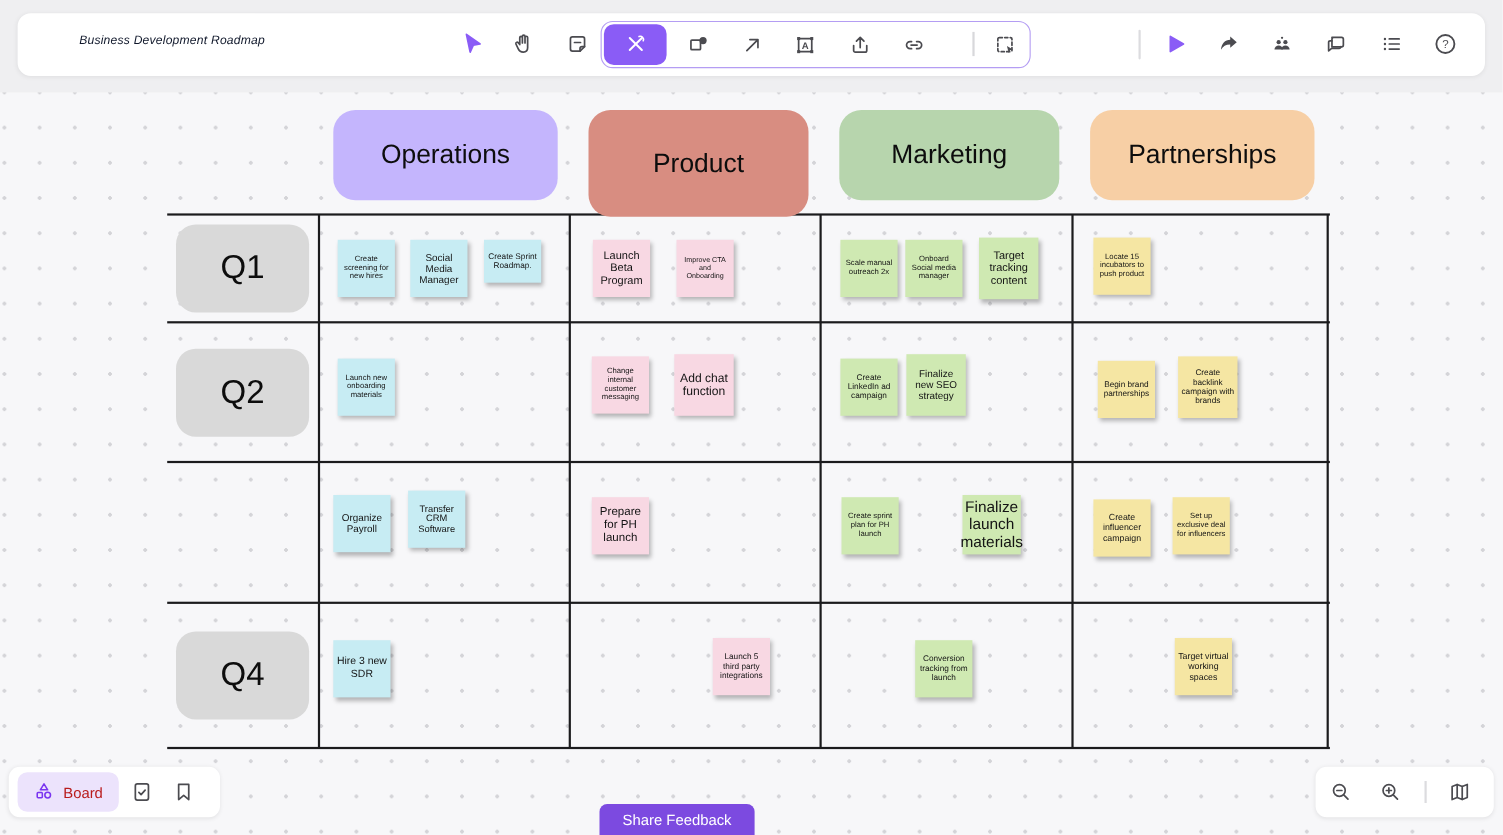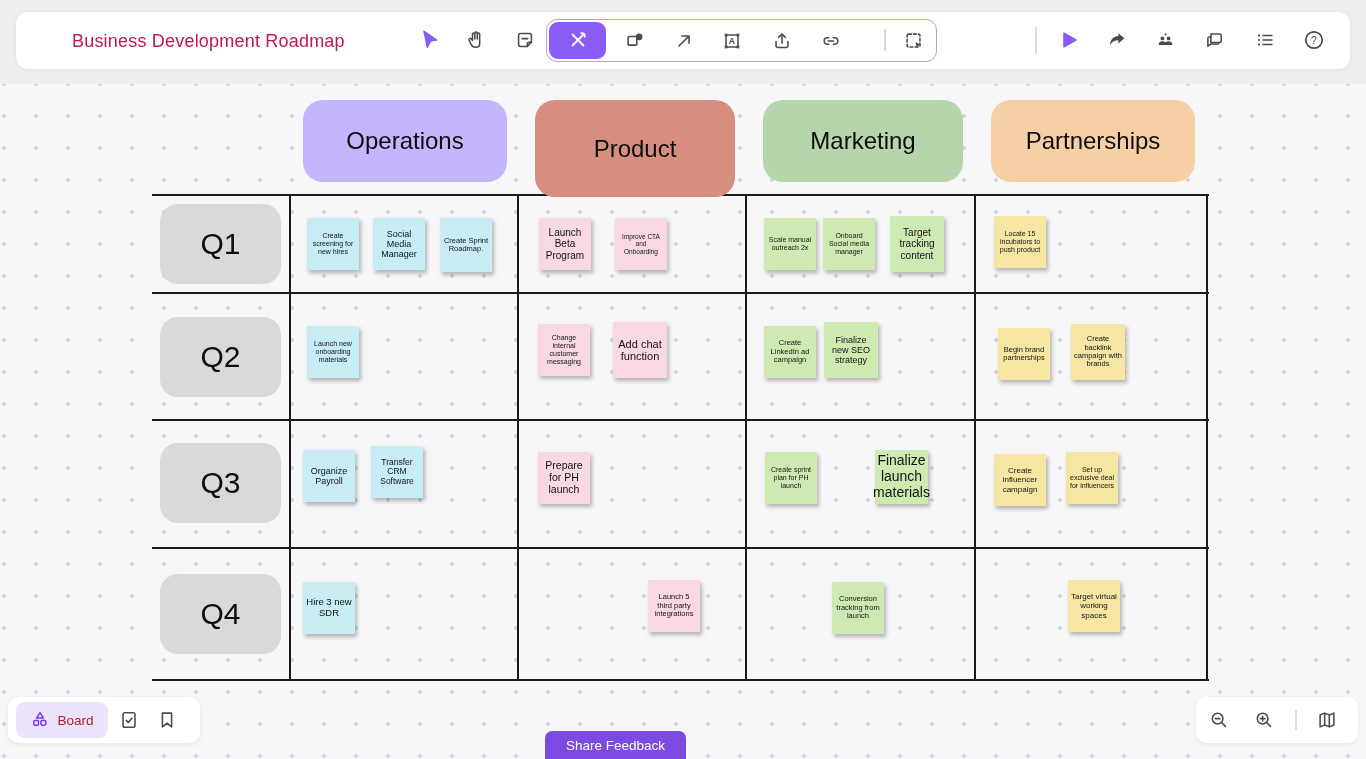--- a/index.html
+++ b/index.html
@@ -7,21 +7,21 @@
   body { position:relative; background:#f7f7f9; }
 
   .topstrip { position:absolute; left:0; top:0; width:1366px; height:84px; background:#efeff1; }
   .canvas-dots { position:absolute; left:0; top:84px; width:1366px; height:675px;
     background-image: radial-gradient(circle, #d4d4d8 1.6px, transparent 1.9px);
     background-size: 32px 32px; background-position: 20px 16px; }
 
   
   .toolbar { position:absolute; left:16px; top:12px; width:1334px; height:57px; background:#ffffff;
     border-radius:12px; box-shadow:0 1px 5px rgba(0,0,0,.07); }
-  .tb-title { position:absolute; left:56px; top:19px; font-size:18px; color:#be185d; font-weight:500; letter-spacing:.2px; }
+  .tb-title { position:absolute; left:56px; top:19px; font-size:11px; color:#0f172a; font-weight:500; letter-spacing:.2px;font-style:italic; }
   .tb-icon { position:absolute; top:16px; width:24px; height:24px; display:flex; align-items:center; justify-content:center; cursor:pointer; }
   .tb-icon svg { stroke:#4b4b50; fill:none; stroke-width:1.7; stroke-linecap:round; stroke-linejoin:round; }
   .tb-divider { position:absolute; top:15px; width:2px; height:27px; background:#dcdcdf; border-radius:1px; }
   .tool-group { position:absolute; left:530px; top:7px; width:391px; height:43px; border:1.5px solid #b49df3; border-radius:11px; }
   .tool-group .tb-icon { top:9px; }
   .tool-active { position:absolute; left:2px; top:1.5px; width:57px; height:37px; background:#8a5cf6; border-radius:9px;
     display:flex; align-items:center; justify-content:center; cursor:pointer; }
   .tool-active svg { stroke:#ffffff; fill:none; stroke-width:2; stroke-linecap:round; stroke-linejoin:round; }
   .group-divider { position:absolute; left:337px; top:9px; width:1.5px; height:22px; background:#d8d8db; }
 
@@ -67,25 +67,24 @@
     <div class="vline" style="left: 517px; top: 195px; height: 485px; background: rgb(27, 27, 29);"></div>
     <div class="vline" style="left: 745px; top: 195px; height: 485px; background: rgb(27, 27, 29);"></div>
     <div class="vline" style="left: 974px; top: 195px; height: 485px; background: rgb(27, 27, 29);"></div>
     <div class="vline" style="left: 1206px; top: 195px; height: 485px; background: rgb(27, 27, 29);"></div>
     <div class="chip header-chip" style="left: 303px; top: 100px; width: 204px; height: 82px; background: #c4b5fd;">Operations</div>
     <div class="chip header-chip" style="left: 535px; top: 100px; width: 200px; height: 97px; background: rgb(216, 141, 129);">Product</div>
     <div class="chip header-chip" style="left: 763px; top: 100px; width: 200px; height: 82px; background: rgb(183, 213, 173);">Marketing</div>
     <div class="chip header-chip" style="left: 991px; top: 100px; width: 204px; height: 82px; background: rgb(247, 207, 165);">Partnerships</div>
     <div class="chip row-chip" style="left: 160px; top: 204px; width: 121px; height: 80px; background: rgb(217, 217, 217);">Q1</div>
     <div class="chip row-chip" style="left: 160px; top: 317px; width: 121px; height: 80px; background: rgb(217, 217, 217);">Q2</div>
-    <div class="chip row-chip" style="left: 160px; top: 443px; width: 121px; height: 80px; background: rgb(217, 217, 217);">Q3</div>
     <div class="chip row-chip" style="left: 160px; top: 574px; width: 121px; height: 80px; background: rgb(217, 217, 217);">Q4</div>
     <div class="sticky" style="left: 307px; top: 218px; width: 52px; height: 52px; background: rgb(199, 236, 243); font-size: 7px;">Create screening for new hires</div>
     <div class="sticky" style="left: 373px; top: 218px; width: 52px; height: 52px; background: rgb(199, 236, 243); font-size: 9px;">Social Media Manager</div>
-    <div class="sticky" style="left: 440px; top: 218px; width: 52px; height: 54px; background: rgb(199, 236, 243); font-size: 7.5px;">Create Sprint Roadmap.</div>
+    <div class="sticky" style="left: 440px; top: 218px; width: 52px; height: 39px; background: rgb(199, 236, 243); font-size: 7.5px;">Create Sprint Roadmap.</div>
     <div class="sticky" style="left: 539px; top: 218px; width: 52px; height: 52px; background: rgb(248, 216, 227); font-size: 10px;">Launch Beta Program</div>
     <div class="sticky" style="left: 615px; top: 218px; width: 52px; height: 52px; background: rgb(248, 216, 227); font-size: 6.5px;">Improve CTA and Onboarding</div>
     <div class="sticky" style="left: 764px; top: 218px; width: 52px; height: 52px; background: rgb(207, 233, 178); font-size: 7px;">Scale manual outreach 2x</div>
     <div class="sticky" style="left: 823px; top: 218px; width: 52px; height: 52px; background: rgb(207, 233, 178); font-size: 7px;">Onboard Social media manager</div>
     <div class="sticky" style="left: 890px; top: 216px; width: 54px; height: 56px; background: rgb(207, 233, 178); font-size: 10px;">Target tracking content</div>
     <div class="sticky" style="left: 994px; top: 216px; width: 52px; height: 52px; background: rgb(245, 230, 163); font-size: 7px;">Locate 15 incubators to push product</div>
     <div class="sticky" style="left: 307px; top: 326px; width: 52px; height: 52px; background: rgb(199, 236, 243); font-size: 7px;">Launch new onboarding materials</div>
     <div class="sticky" style="left: 538px; top: 324px; width: 52px; height: 52px; background: rgb(248, 216, 227); font-size: 7px;">Change internal customer messaging</div>
     <div class="sticky" style="left: 613px; top: 322px; width: 54px; height: 56px; background: rgb(248, 216, 227); font-size: 11px;">Add chat function</div>
     <div class="sticky" style="left: 764px; top: 326px; width: 52px; height: 52px; background: rgb(207, 233, 178); font-size: 7.5px;">Create LinkedIn ad campaign</div>

